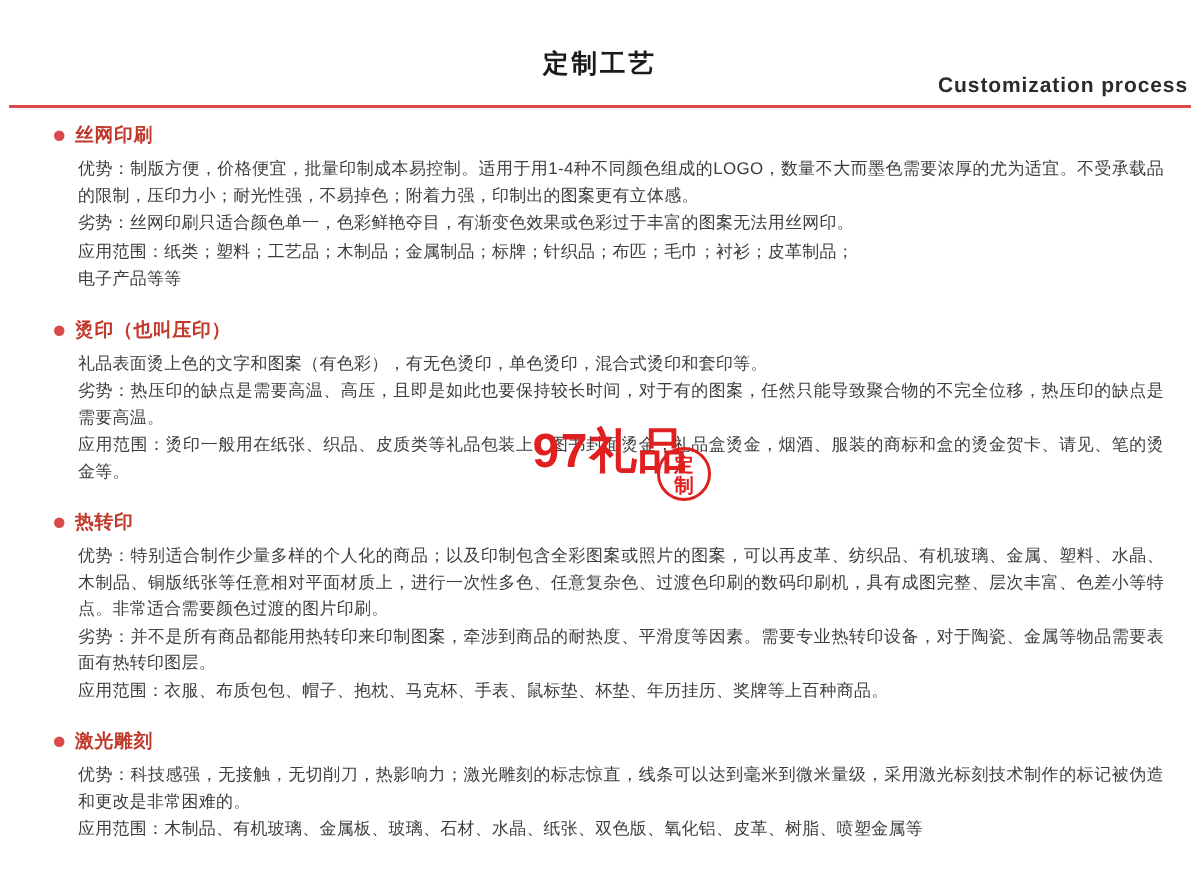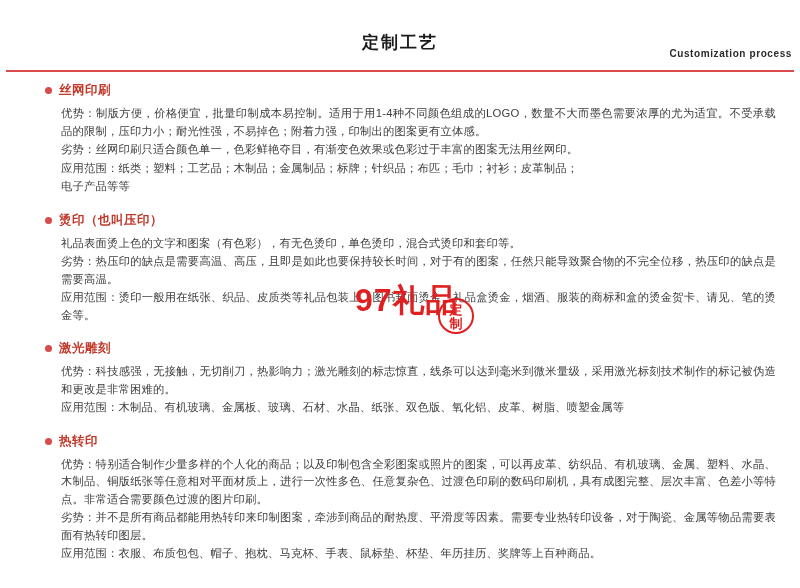--- a/index.html
+++ b/index.html
@@ -35,42 +35,41 @@
     text-align: center;
     font-size: 17px;
     font-weight: bold;
     color: #1a1a1a;
     letter-spacing: 2px;
   }
   .header-sub {
     position: absolute;
     right: 8px;
     top: 48px;
-    font-size: 10px;
+    font-size: 14px;
     font-weight: bold;
     color: #2b2b2b;
     letter-spacing: 0.6px;
   }
   .header-rule {
     position: absolute;
     left: 6px;
     right: 6px;
     top: 70px;
     height: 2px;
     background: #d94a4a;
   }
   
   .content {
     padding: 10px 0 0 0;
   }
   .section {
     position: relative;
-    padding: 0 24px 0 24px;
+    padding: 0 24px 0 36px;
     margin-bottom: 16px;
-    margin-left: 21px;
   }
   .sec-head {
     display: flex;
     align-items: center;
     margin: 0 0 6px 0;
   }
   .bullet {
     width: 7px;
     height: 7px;
     border-radius: 50%;
@@ -166,37 +165,37 @@
       <div class="sec-body">
         <p class="para">礼品表面烫上色的文字和图案（有色彩），有无色烫印，单色烫印，混合式烫印和套印等。</p>
         <p class="para">劣势：热压印的缺点是需要高温、高压，且即是如此也要保持较长时间，对于有的图案，任然只能导致聚合物的不完全位移，热压印的缺点是需要高温。</p>
         <p class="para">应用范围：烫印一般用在纸张、织品、皮质类等礼品包装上。图书封面烫金，礼品盒烫金，烟酒、服装的商标和盒的烫金贺卡、请见、笔的烫金等。</p>
       </div>
     </div>
 
     <div class="section">
       <div class="sec-head">
         <span class="bullet"></span>
-        <span class="sec-title">激光雕刻</span>
-      </div>
-      <div class="sec-body">
-        <p class="para">优势：科技感强，无接触，无切削刀，热影响力；激光雕刻的标志惊直，线条可以达到毫米到微米量级，采用激光标刻技术制作的标记被伪造和更改是非常困难的。</p>
-        <p class="para">应用范围：木制品、有机玻璃、金属板、玻璃、石材、水晶、纸张、双色版、氧化铝、皮革、树脂、喷塑金属等</p>
-      </div>
-    </div>
-
-    <div class="section">
-      <div class="sec-head">
-        <span class="bullet"></span>
         <span class="sec-title">热转印</span>
       </div>
       <div class="sec-body">
         <p class="para">优势：特别适合制作少量多样的个人化的商品；以及印制包含全彩图案或照片的图案，可以再皮革、纺织品、有机玻璃、金属、塑料、水晶、木制品、铜版纸张等任意相对平面材质上，进行一次性多色、任意复杂色、过渡色印刷的数码印刷机，具有成图完整、层次丰富、色差小等特点。非常适合需要颜色过渡的图片印刷。</p>
         <p class="para">劣势：并不是所有商品都能用热转印来印制图案，牵涉到商品的耐热度、平滑度等因素。需要专业热转印设备，对于陶瓷、金属等物品需要表面有热转印图层。</p>
         <p class="para">应用范围：衣服、布质包包、帽子、抱枕、马克杯、手表、鼠标垫、杯垫、年历挂历、奖牌等上百种商品。</p>
+      </div>
+    </div>
+
+    <div class="section">
+      <div class="sec-head">
+        <span class="bullet"></span>
+        <span class="sec-title">激光雕刻</span>
+      </div>
+      <div class="sec-body">
+        <p class="para">优势：科技感强，无接触，无切削刀，热影响力；激光雕刻的标志惊直，线条可以达到毫米到微米量级，采用激光标刻技术制作的标记被伪造和更改是非常困难的。</p>
+        <p class="para">应用范围：木制品、有机玻璃、金属板、玻璃、石材、水晶、纸张、双色版、氧化铝、皮革、树脂、喷塑金属等</p>
       </div>
     </div>
 
   </div>
 
   <div class="watermark">
     <div class="wm-text">97礼品</div>
     <div class="wm-badge">
       <div>定</div>
       <div>制</div>

